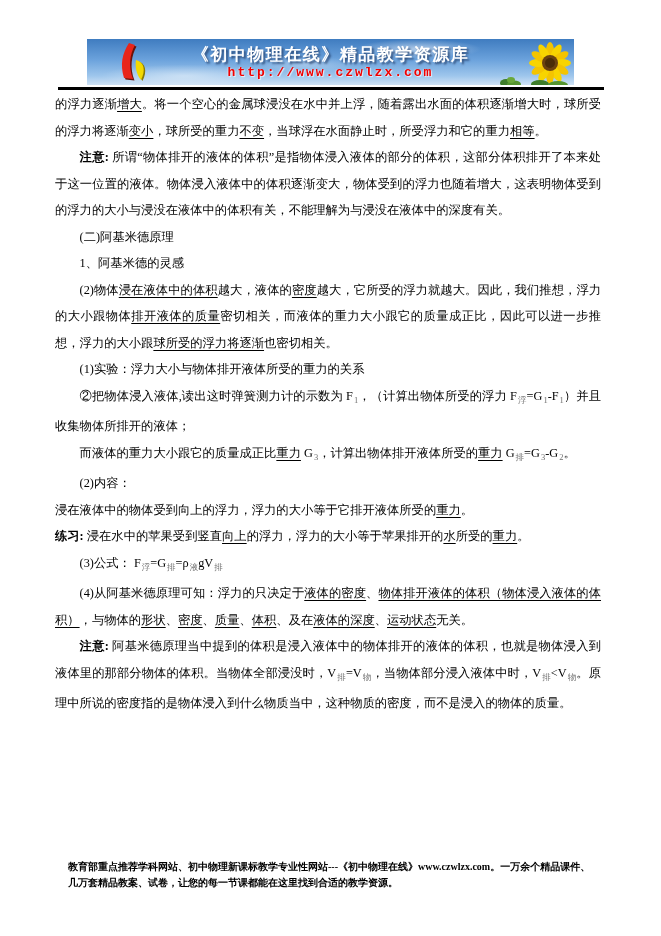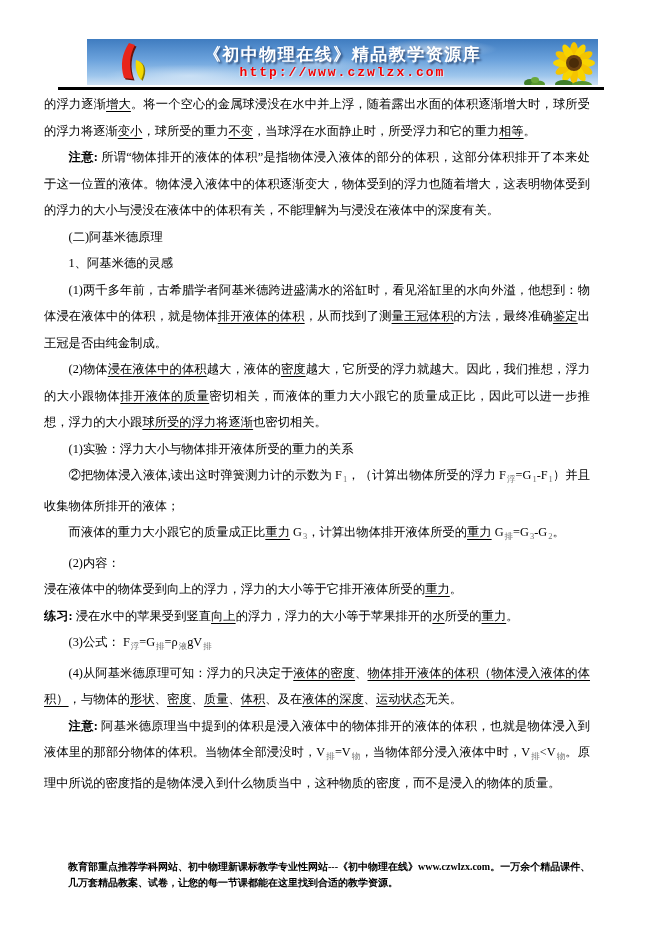--- a/index.html
+++ b/index.html
@@ -13,40 +13,39 @@
     border-bottom:3px solid #000;
   }
   .banner {
     position:absolute; top:0; left:29px; width:487px; height:46px;
     background:
       radial-gradient(ellipse 90px 14px at 68% 22%, rgba(255,255,255,0.55), rgba(255,255,255,0) 70%),
       radial-gradient(ellipse 120px 16px at 20% 80%, rgba(255,255,255,0.45), rgba(255,255,255,0) 70%),
       radial-gradient(ellipse 70px 12px at 45% 55%, rgba(255,255,255,0.30), rgba(255,255,255,0) 70%),
       linear-gradient(180deg,#3f7cc0 0%, #6ba2dc 45%, #9ec6ec 80%, #cfe2f5 100%);
     overflow:hidden;
-    padding-left:24px;
   }
   .banner-logo { position:absolute; left:27px; top:3px; width:34px; height:40px; }
   .banner-text { position:absolute; left:0; top:0; width:100%; height:100%;
     display:flex; flex-direction:column; align-items:center; justify-content:center; }
   .banner-title {
     font-size:17px; font-weight:bold; color:#ffffff; letter-spacing:1.5px;
     text-shadow:2px 2px 2px rgba(20,40,80,0.65); line-height:20px; white-space:nowrap;
   }
   .banner-url {
     font-family:"Liberation Mono","DejaVu Sans Mono",monospace;
     font-size:13px; font-weight:bold; color:#f20000; letter-spacing:2px; line-height:15px;
     text-shadow:1px 1px 1px rgba(255,255,255,0.75), -1px 0 1px rgba(255,255,255,0.4);
     white-space:nowrap;
   }
   .banner-sunflower { position:absolute; right:2px; bottom:-3px; width:44px; height:46px; }
   .banner-plant { position:absolute; right:52px; bottom:-2px; width:22px; height:14px; }
   
   .doc-body {
-    position:absolute; top:91px; left:44px; width:546px;
+    position:absolute; top:91px; left:55px; width:546px;
     font-size:12.3px; line-height:26.5px; text-align:justify;
   }
   .doc-body p { margin:0; }
   .para.indent { text-indent:2em; }
   .u { text-decoration:underline; text-underline-offset:3px; }
   .b { font-weight:bold; }
   .sub { font-size:8.5px; vertical-align:-3px; color:#707070; padding-left:1px; }
   
   .page-footer {
     position:absolute; top:859px; left:68px; width:566px;
@@ -97,21 +96,20 @@
         </g>
       </svg>
     </div>
   </div>
 
   <div class="doc-body">
       <p class="para"><span>的浮力逐渐</span><span class="u">增大</span><span>。将一个空心的金属球浸没在水中并上浮，随着露出水面的体积逐渐增大时，球所受的浮力将逐渐</span><span class="u">变小</span><span>，球所受的重力</span><span class="u">不变</span><span>，当球浮在水面静止时，所受浮力和它的重力</span><span class="u">相等</span><span>。</span></p>
       <p class="para indent"><span class="b">注意:</span><span> 所谓“物体排开的液体的体积”是指物体浸入液体的部分的体积，这部分体积排开了本来处于这一位置的液体。物体浸入液体中的体积逐渐变大，物体受到的浮力也随着增大，这表明物体受到的浮力的大小与浸没在液体中的体积有关，不能理解为与浸没在液体中的深度有关。</span></p>
       <p class="para indent"><span>(二)阿基米德原理</span></p>
       <p class="para indent"><span>1、阿基米德的灵感</span></p>
-      <p class="para indent"><span>(1)两千多年前，古希腊学者阿基米德跨进盛满水的浴缸时，看见浴缸里的水向外溢，他想到：物体浸在液体中的体积，就是物体</span><span class="u">排开液体的体积</span><span>，从而找到了测</span><span class="u">量王冠体积</span><span>的方法，最终准确</span><span class="u">鉴定</span><span>出王冠是否由纯金制成。</span></p>
       <p class="para indent"><span>(2)物体</span><span class="u">浸在液体中的体积</span><span>越大，液体的</span><span class="u">密度</span><span>越大，它所受的浮力就越大。因此，我们推想，浮力的大小跟物体</span><span class="u">排开液体的质量</span><span>密切相关，而液体的重力大小跟它的质量成正比，因此可以进一步推想，浮力的大小跟</span><span class="u">球所受的浮力将逐渐</span><span>也密切相关。</span></p>
       <p class="para indent"><span>(1)实验：浮力大小与物体排开液体所受的重力的关系</span></p>
       <p class="para indent"><span>②把物体浸入液体,读出这时弹簧测力计的示数为 F</span><span class="sub">1</span><span>，（计算出物体所受的浮力 F</span><span class="sub">浮</span><span>=G</span><span class="sub">1</span><span>-F</span><span class="sub">1</span><span>）并且收集物体所排开的液体；</span></p>
       <p class="para indent"><span>而液体的重力大小跟它的质量成正比</span><span class="u">重力</span><span> G</span><span class="sub">3</span><span>，计算出物体排开液体所受的</span><span class="u">重力</span><span> G</span><span class="sub">排</span><span>=G</span><span class="sub">3</span><span>-G</span><span class="sub">2</span><span>。</span></p>
       <p class="para indent"><span>(2)内容：</span></p>
       <p class="para"><span>浸在液体中的物体受到向上的浮力，浮力的大小等于它排开液体所受的</span><span class="u">重力</span><span>。</span></p>
       <p class="para"><span class="b">练习:</span><span> 浸在水中的苹果受到竖直</span><span class="u">向上</span><span>的浮力，浮力的大小等于苹果排开的</span><span class="u">水</span><span>所受的</span><span class="u">重力</span><span>。</span></p>
       <p class="para indent"><span>(3)公式： F</span><span class="sub">浮</span><span>=G</span><span class="sub">排</span><span>=ρ</span><span class="sub">液</span><span>gV</span><span class="sub">排</span></p>
       <p class="para indent"><span>(4)从阿基米德原理可知：浮力的只决定于</span><span class="u">液体的密度</span><span>、</span><span class="u">物体排开液体的体积（物体浸入液体的体积）</span><span>，与物体的</span><span class="u">形状</span><span>、</span><span class="u">密度</span><span>、</span><span class="u">质量</span><span>、</span><span class="u">体积</span><span>、及在</span><span class="u">液体的深度</span><span>、</span><span class="u">运动状态</span><span>无关。</span></p>
       <p class="para indent"><span class="b">注意:</span><span> 阿基米德原理当中提到的体积是浸入液体中的物体排开的液体的体积，也就是物体浸入到液体里的那部分物体的体积。当物体全部浸没时，V</span><span class="sub">排</span><span>=V</span><span class="sub">物</span><span>，当物体部分浸入液体中时，V</span><span class="sub">排</span><span>&lt;V</span><span class="sub">物</span><span>。原理中所说的密度指的是物体浸入到什么物质当中，这种物质的密度，而不是浸入的物体的质量。</span></p>

